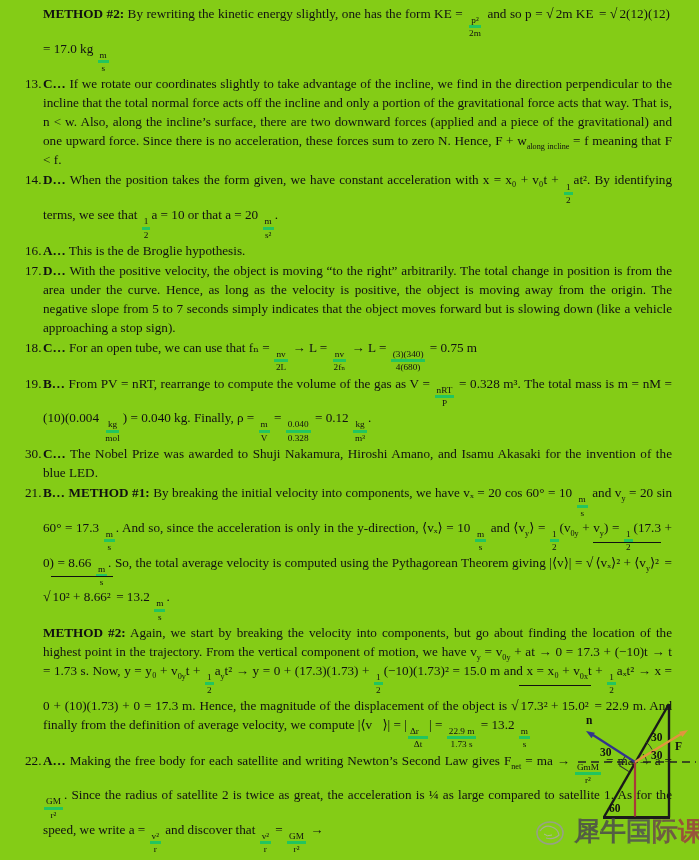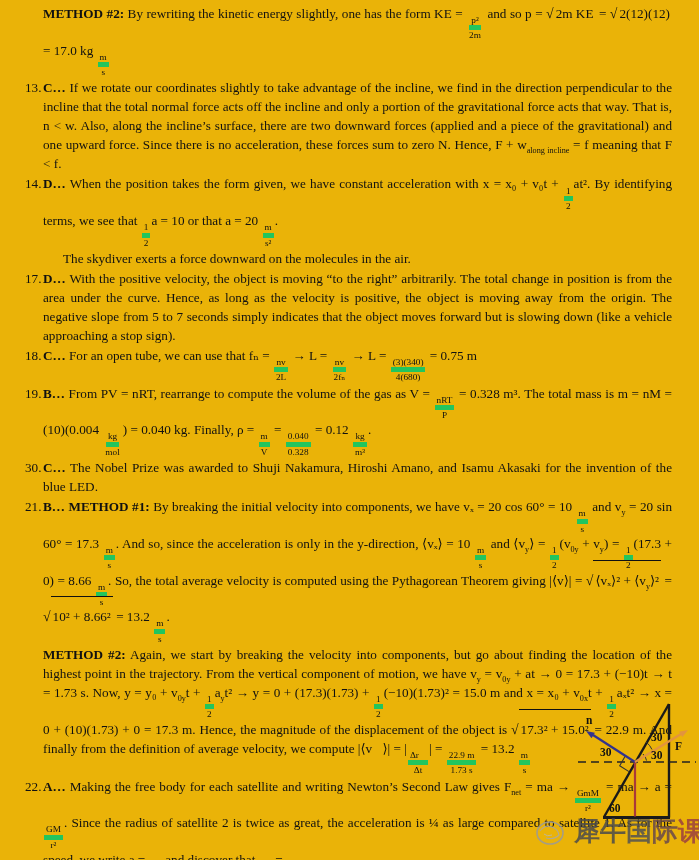--- a/index.html
+++ b/index.html
@@ -1,19 +1,19 @@
 <!DOCTYPE html>
 <html><head>
 <meta charset="utf-8">
 <style>
   html,body{margin:0;padding:0;background:#ffffff;}
   .page{
     position:relative;
     width:699px;height:860px;
-    background:#eab308;
+    background:#84cc16;
     overflow:hidden;
     font-family:"Liberation Serif","DejaVu Serif",serif;
     font-size:13.2px;
     line-height:19px;
     color:#111;
   }
   .items{position:absolute;left:0;top:3px;width:699px;}
   .item{
     position:relative;
     padding-left:43px;
@@ -32,21 +32,21 @@
   sub{font-size:0.62em;line-height:0;}
   .frac{
     display:inline-flex;
     flex-direction:column;
     align-items:center;
     vertical-align:-0.55em;
     font-size:0.70em;
     line-height:1.12;
     margin:0 1px;
   }
-  .frac .fn{border-bottom:5px solid #22c55e;padding:0 2px;white-space:nowrap;}
+  .frac .fn{border-bottom:3px solid #22c55e;padding:0 2px;white-space:nowrap;}
   .frac .fd{padding:0 2px;white-space:nowrap;}
   .sqrt{display:inline-block;white-space:nowrap;}
   .sqrt .rad{font-size:1.05em;}
   .sqrt .bar{border-top:1.2px solid #111;padding:12px 2px;}
   
   .diagram{
     position:absolute;
     left:556px;top:692px;
     width:143px;height:168px;
   }
@@ -92,21 +92,21 @@
       <div class="item"><span class="num">14.</span><span><b>D…</b> When the position takes the form given, we have constant acceleration with x = x₀ + v₀t + <span class="frac">
             <span class="fn">1</span>
             <span class="fd">2</span>
           </span>at². By identifying terms, we see that <span class="frac">
             <span class="fn">1</span>
             <span class="fd">2</span>
           </span>a = 10 or that a = 20 <span class="frac">
             <span class="fn">m</span>
             <span class="fd">s²</span>
           </span>.</span></div>
-      <div class="item cont2"><span>The skydiver exerts a force downward on the molecules in the air.</span></div>
+      <div class="item"><span class="num">16.</span><span><b>A…</b> This is the de Broglie hypothesis.</span></div>
       <div class="item"><span class="num">17.</span><span><b>D…</b> With the positive velocity, the object is moving “to the right” arbitrarily.  The total change in position is from the area under the curve.  Hence, as long as the velocity is positive, the object is moving away from the origin.  The negative slope from 5 to 7 seconds simply indicates that the object moves forward but is slowing down (like a vehicle approaching a stop sign).</span></div>
       <div class="item"><span class="num">18.</span><span><b>C…</b> For an open tube, we can use that fₙ = <span class="frac">
             <span class="fn">nv</span>
             <span class="fd">2L</span>
           </span> → L = <span class="frac">
             <span class="fn">nv</span>
             <span class="fd">2fₙ</span>
           </span> → L = <span class="frac">
             <span class="fn">(3)(340)</span>
             <span class="fd">4(680)</span>

